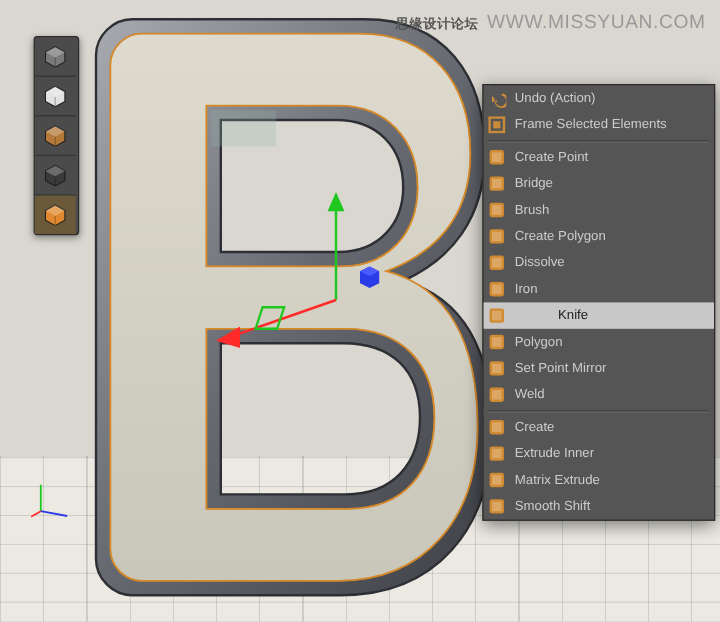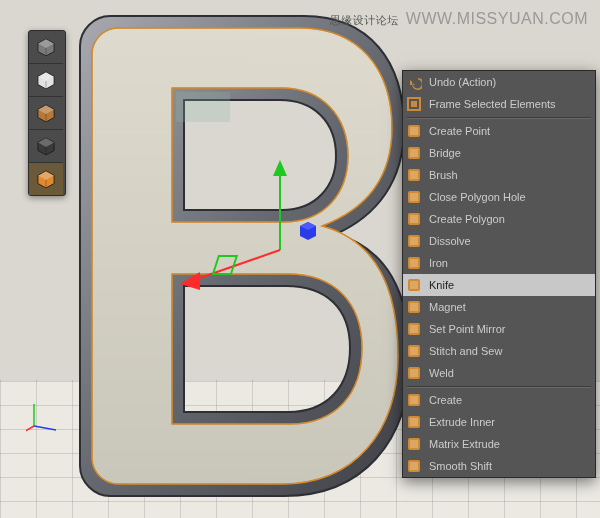--- a/index.html
+++ b/index.html
@@ -1,33 +1,33 @@
 <!DOCTYPE html>
 <html><head>
 <meta charset="utf-8">
 <style>
   html,body{margin:0;padding:0;width:600px;height:518px;overflow:hidden;font-family:Arial,Helvetica,sans-serif;font-size:11px;color:#ccc;background:#d9d7cf;}
   .canvas{position:absolute;inset:0;}
   .floor{position:absolute;left:0;right:0;top:380px;bottom:0;background:#ebe9e2;background-image:repeating-linear-gradient(to right,rgba(0,0,0,.12) 0 1px,transparent 1px 36px),repeating-linear-gradient(to bottom,rgba(0,0,0,.12) 0 1px,transparent 1px 24px);border-top:1px solid rgba(0,0,0,.08);}
   .watermark{position:absolute;top:10px;right:12px;color:#888;font-size:11px;letter-spacing:.5px;z-index:50;}
-  .watermark span{color:#555;font-weight:normal;}
+  .watermark span{color:#555;font-weight:bold;}
   .mini-axis{position:absolute;left:26px;top:400px;width:34px;height:34px;z-index:5;}
   .letter{position:absolute;left:74px;top:10px;width:336px;height:492px;z-index:2;}
   .letter svg{overflow:visible;}
   .gizmo{position:absolute;left:180px;top:160px;width:200px;height:190px;z-index:3;}
   .tool-col{position:absolute;left:28px;top:30px;width:36px;background:#4b4b4b;border:1px solid #2d2d2d;border-radius:3px;box-shadow:0 2px 6px rgba(0,0,0,.4);z-index:10;}
   .tool-btn{width:34px;height:32px;display:flex;align-items:center;justify-content:center;border-bottom:1px solid #333;cursor:pointer;}
   .tool-btn:last-child{border-bottom:none;}
   .tool-btn.sel{background:#6a5a3a;}
   .cube-ic{width:18px;height:18px;}
   .ctx{position:absolute;right:4px;top:70px;width:192px;background:#555;border:1px solid #2a2a2a;box-shadow:0 4px 14px rgba(0,0,0,.5);z-index:20;}
   .ctx-row{display:flex;align-items:center;height:22px;padding:0 4px 0 2px;cursor:default;}
   .ctx-row .ic{width:18px;height:18px;margin-right:6px;display:flex;align-items:center;justify-content:center;flex:none;}
   .ctx-row .lbl{white-space:nowrap;}
-  .ctx-row.hover{background:#c8c8c8;color:#222;}
+  .ctx-row.hover{background:#c8c8c8;color:#222;gap:36px;}
   .ctx-sep{height:5px;background:#555;position:relative;}
   .ctx-sep::after{content:"";position:absolute;left:4px;right:4px;top:2px;border-top:1px solid #3c3c3c;border-bottom:1px solid #6a6a6a;}
 </style>
 </head>
 <body>
 
 <div class="canvas">
   <div class="floor"></div>
 
   <div class="letter">
@@ -176,29 +176,20 @@
       </span>
       <span class="lbl">Brush</span>
     </div>
     <div class="ctx-row">
       <span class="ic">
         <svg width="16" height="16" viewBox="0 0 16 16">
           <rect x="2" y="2" width="12" height="12" rx="2" fill="#d08a32"></rect>
           <rect x="4" y="4" width="8" height="8" fill="#fff" fill-opacity="0.25"></rect>
         </svg>
       </span>
-      <span class="lbl">Close Polygon Hole</span>
-    </div>
-    <div class="ctx-row">
-      <span class="ic">
-        <svg width="16" height="16" viewBox="0 0 16 16">
-          <rect x="2" y="2" width="12" height="12" rx="2" fill="#d08a32"></rect>
-          <rect x="4" y="4" width="8" height="8" fill="#fff" fill-opacity="0.25"></rect>
-        </svg>
-      </span>
       <span class="lbl">Create Polygon</span>
     </div>
     <div class="ctx-row">
       <span class="ic">
         <svg width="16" height="16" viewBox="0 0 16 16">
           <rect x="2" y="2" width="12" height="12" rx="2" fill="#d08a32"></rect>
           <rect x="4" y="4" width="8" height="8" fill="#fff" fill-opacity="0.25"></rect>
         </svg>
       </span>
       <span class="lbl">Dissolve</span>
@@ -221,47 +212,38 @@
       </span>
       <span class="lbl">Knife</span>
     </div>
     <div class="ctx-row">
       <span class="ic">
         <svg width="16" height="16" viewBox="0 0 16 16">
           <rect x="2" y="2" width="12" height="12" rx="2" fill="#d08a32"></rect>
           <rect x="4" y="4" width="8" height="8" fill="#fff" fill-opacity="0.25"></rect>
         </svg>
       </span>
-      <span class="lbl">Magnet</span>
+      <span class="lbl">Polygon</span>
     </div>
     <div class="ctx-row">
       <span class="ic">
         <svg width="16" height="16" viewBox="0 0 16 16">
           <rect x="2" y="2" width="12" height="12" rx="2" fill="#d08a32"></rect>
           <rect x="4" y="4" width="8" height="8" fill="#fff" fill-opacity="0.25"></rect>
         </svg>
       </span>
       <span class="lbl">Set Point Mirror</span>
     </div>
     <div class="ctx-row">
       <span class="ic">
         <svg width="16" height="16" viewBox="0 0 16 16">
           <rect x="2" y="2" width="12" height="12" rx="2" fill="#d08a32"></rect>
           <rect x="4" y="4" width="8" height="8" fill="#fff" fill-opacity="0.25"></rect>
         </svg>
       </span>
-      <span class="lbl">Stitch and Sew</span>
-    </div>
-    <div class="ctx-row">
-      <span class="ic">
-        <svg width="16" height="16" viewBox="0 0 16 16">
-          <rect x="2" y="2" width="12" height="12" rx="2" fill="#d08a32"></rect>
-          <rect x="4" y="4" width="8" height="8" fill="#fff" fill-opacity="0.25"></rect>
-        </svg>
-      </span>
       <span class="lbl">Weld</span>
     </div>
     <div class="ctx-sep"></div>
     <div class="ctx-row">
       <span class="ic">
         <svg width="16" height="16" viewBox="0 0 16 16">
           <rect x="2" y="2" width="12" height="12" rx="2" fill="#d08a32"></rect>
           <rect x="4" y="4" width="8" height="8" fill="#fff" fill-opacity="0.25"></rect>
         </svg>
       </span>

